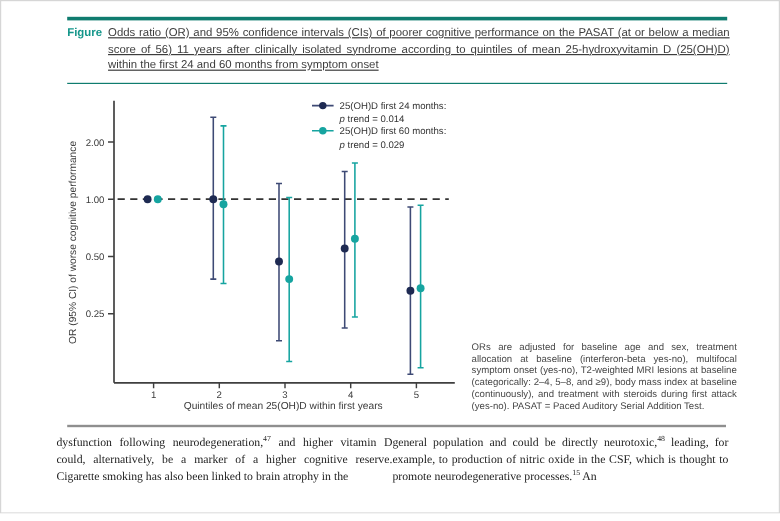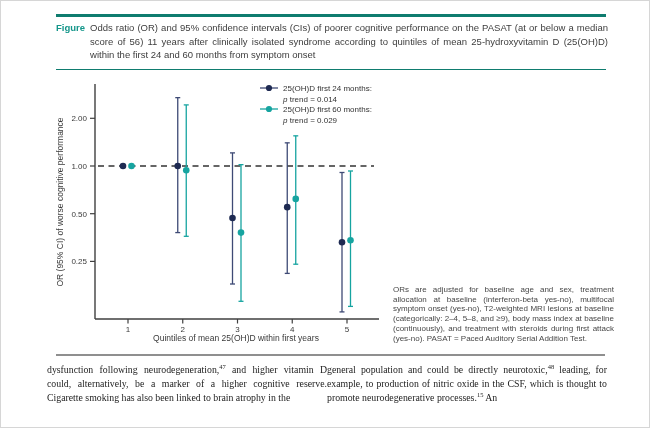--- a/index.html
+++ b/index.html
@@ -12,21 +12,21 @@
   #rule-top{left:55px;top:13px;width:550px;height:3px;}
   #rule-caption{left:55px;top:68px;width:550px;height:1px;}
   #rule-figure-bottom{left:55px;top:353px;width:549px;height:2px;background:#8f8f8f;}
   #page-bar{left:46px;top:429px;width:558px;height:3px;}
   #caption{
     position:absolute;left:55px;top:20px;width:552px;
     display:flex;align-items:flex-start;
   }
   #caption .fig-label{font-weight:bold;font-size:9.5px;line-height:13.5px;margin-right:5px;white-space:nowrap;}
   #caption .cap-text{
-    font-size:9.5px;line-height:13.5px;color:#3d3d3d;text-align:justify;flex:1;
+    font-size:9.5px;line-height:13.5px;color:#3d3d3d;text-align:justify;flex:1;text-decoration:underline;
   }
   #chart-wrap{position:absolute;left:45px;top:76px;width:565px;height:272px;}
   #note{
     position:absolute;left:392px;top:284px;width:221px;
     font-size:8px;line-height:9.7px;color:#474747;text-align:justify;
   }
   #body-text{
     position:absolute;left:46px;top:362px;width:560px;height:60px;
     font-family:"Liberation Serif",serif;font-size:9.8px;line-height:14px;color:#222;
     display:flex;justify-content:space-between;

